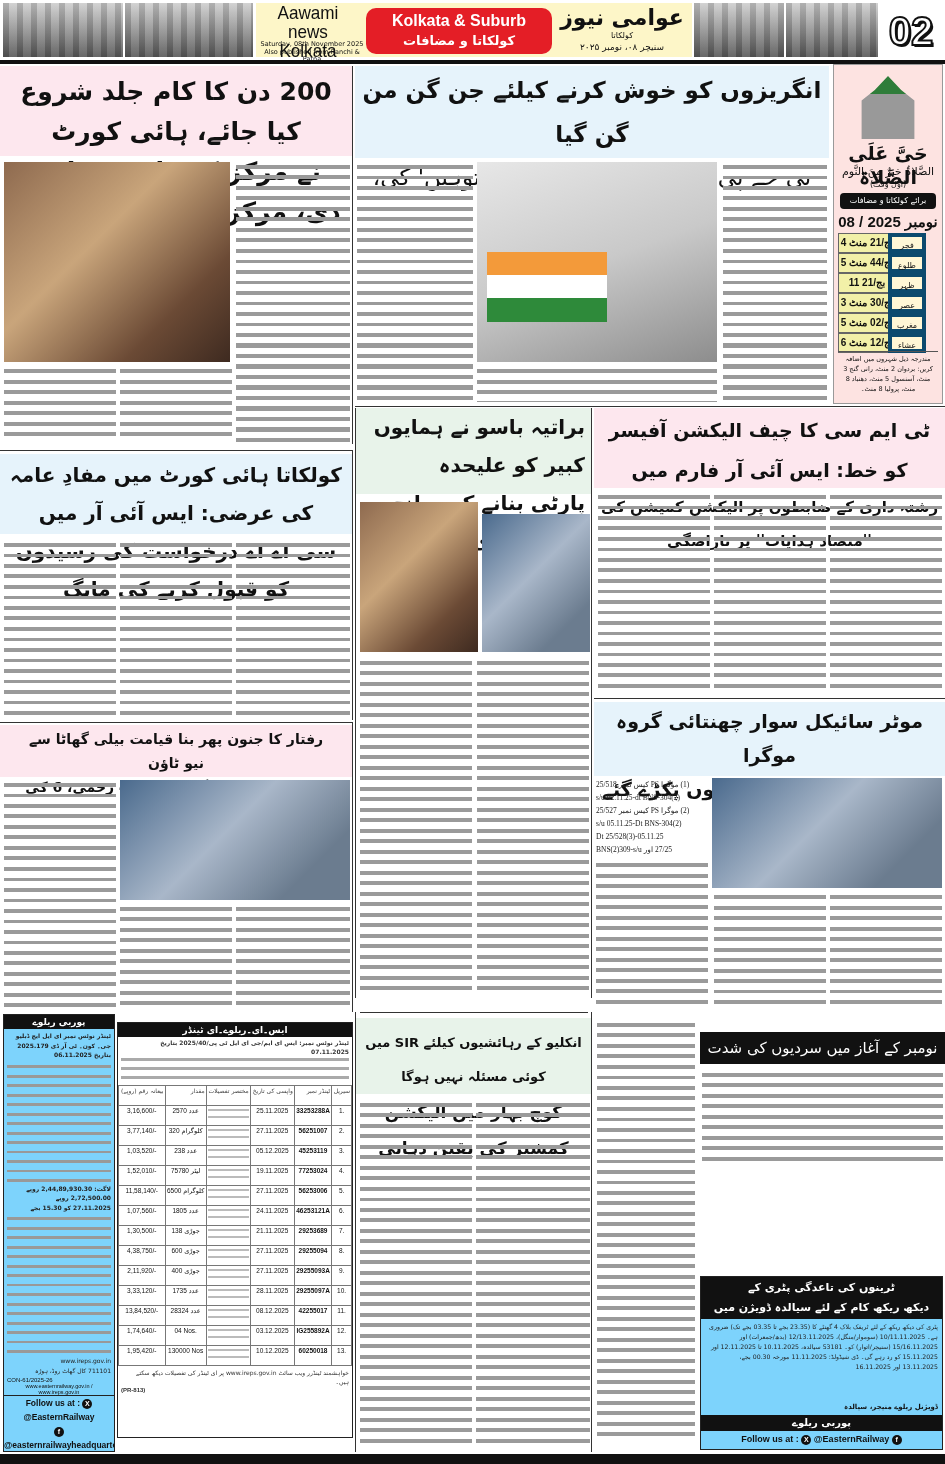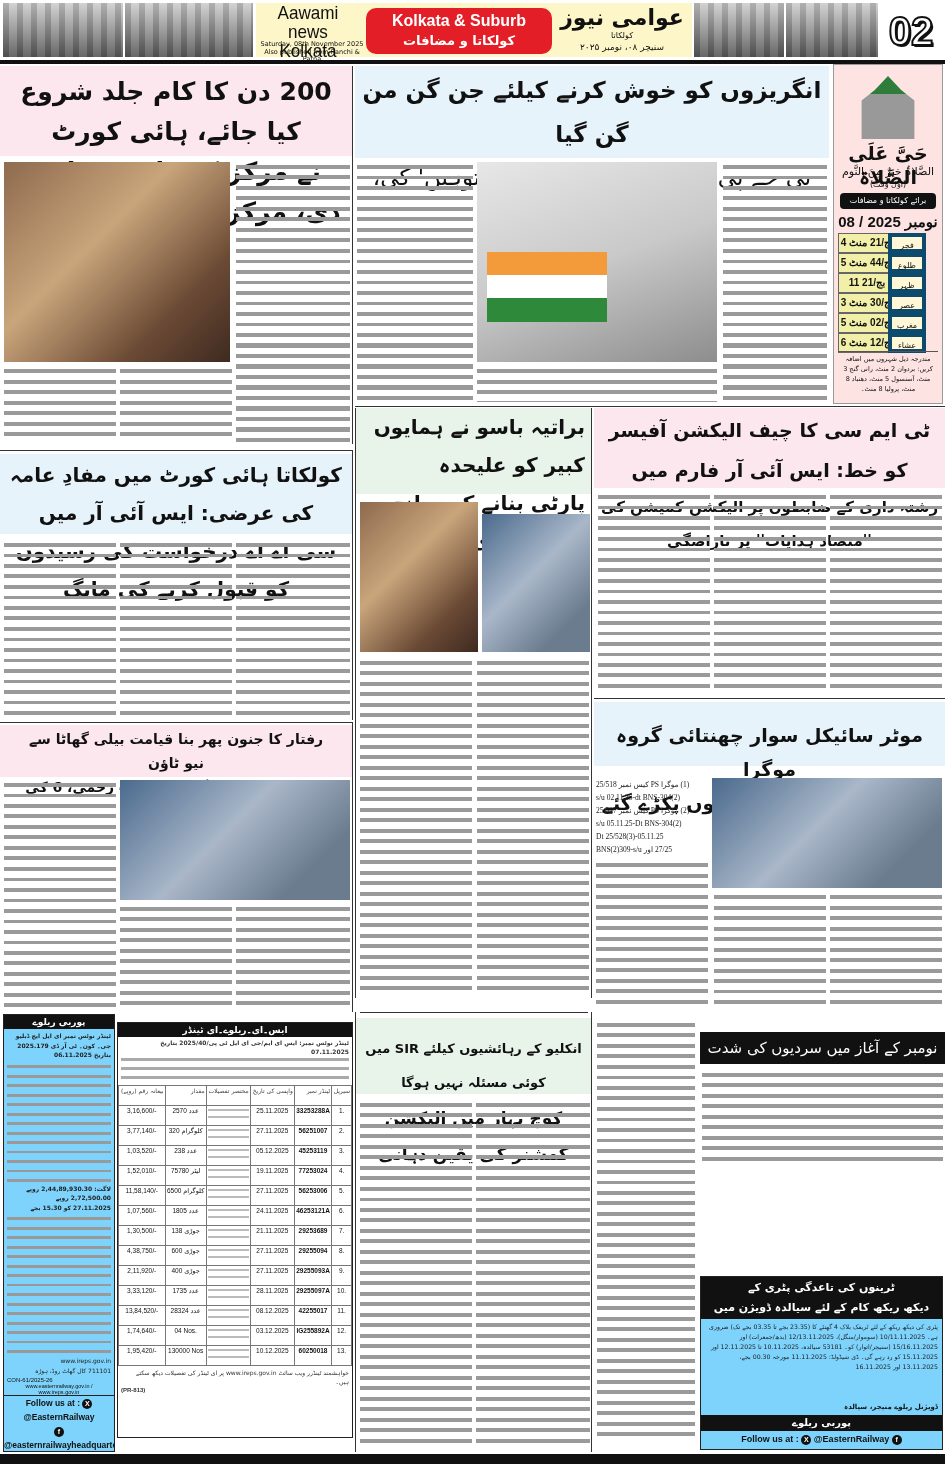--- a/index.html
+++ b/index.html
@@ -189,41 +189,41 @@
     <div>جاتے ہوئے پل سے گری بس، 40 زخمی، 6 کی حالت نازک</div>
   </div>
   <div class="img blue" style="left:120px;top:58px;width:230px;height:120px"></div>
   <div class="body-txt" style="left:4px;top:58px;width:112px;height:228px"></div>
   <div class="body-txt" style="left:236px;top:182px;width:114px;height:104px"></div>
   <div class="body-txt" style="left:120px;top:182px;width:112px;height:104px"></div>
 </div>
 
 <div class="panel" style="left:594px;top:698px;width:351px;height:316px">
   <div class="hr" style="left:0;top:0;width:351px"></div>
-  <div class="head rtl" style="top:4px;height:64px;background:#e6f3fb;padding:16px 6px;font-size:19px;line-height:34px;text-align:center;font-weight:900">
+  <div class="head rtl" style="top:4px;height:74px;background:#e6f3fb;padding:2px 6px;font-size:19px;line-height:34px;text-align:center;font-weight:900">
     <div>موٹر سائیکل سوار چھنتائی گروہ موگرا</div>
     <div>تھانہ کی پولیس کے ہاتھوں پکڑے گئے</div>
   </div>
   <div class="img blue" style="left:118px;top:80px;width:230px;height:110px"></div>
   <div style="position:absolute;left:2px;top:80px;width:112px;font-size:7.5px;line-height:13px;direction:rtl;text-align:left;font-family:'Liberation Serif',serif;color:#222">
     <div>(1) موگرا PS کیس نمبر 25/518</div>
     <div>(2)304-s/u 02.11.25-dt BNS</div>
     <div>(2) موگرا PS کیس نمبر 25/527</div>
     <div>(2)304-s/u 05.11.25-Dt BNS</div>
     <div>05.11.25-Dt 25/528(3)</div>
     <div>27/25 اور BNS(2)309-s/u</div>
   </div>
   <div class="body-txt" style="left:2px;top:162px;width:112px;height:150px"></div>
   <div class="body-txt" style="left:236px;top:194px;width:112px;height:118px"></div>
   <div class="body-txt" style="left:120px;top:194px;width:112px;height:118px"></div>
 </div>
 
 <div class="panel" style="left:355px;top:1012px;width:237px;height:440px;border-left:1px solid #333;border-right:1px solid #333">
   <div class="hr" style="left:4px;top:0;width:228px"></div>
-  <div class="head rtl" style="top:6px;height:76px;background:#e8f3ea;padding:14px 4px;text-align:center">
+  <div class="head rtl" style="top:6px;height:76px;background:#e8f3ea;padding:8px 4px;text-align:center">
     <div style="font-size:13px;line-height:34px">انکلیو کے رہائشیوں کیلئے SIR میں کوئی مسئلہ نہیں ہوگا</div>
     <div style="font-size:17px;line-height:36px">کوچ بہار میں الیکشن کمشنر کی یقین دہانی</div>
   </div>
   <div class="body-txt" style="left:120px;top:88px;width:114px;height:346px"></div>
   <div class="body-txt" style="left:4px;top:88px;width:112px;height:346px"></div>
 </div>
 
 <div class="panel" style="left:700px;top:1020px;width:245px;height:150px">
   <div class="head rtl" style="top:12px;height:32px;background:#111;color:#fff;font-size:15px;line-height:32px;font-weight:normal;text-align:center">نومبر کے آغاز میں سردیوں کی شدت میں اضافہ</div>
   <div class="body-txt" style="left:2px;top:50px;width:241px;height:98px"></div>

